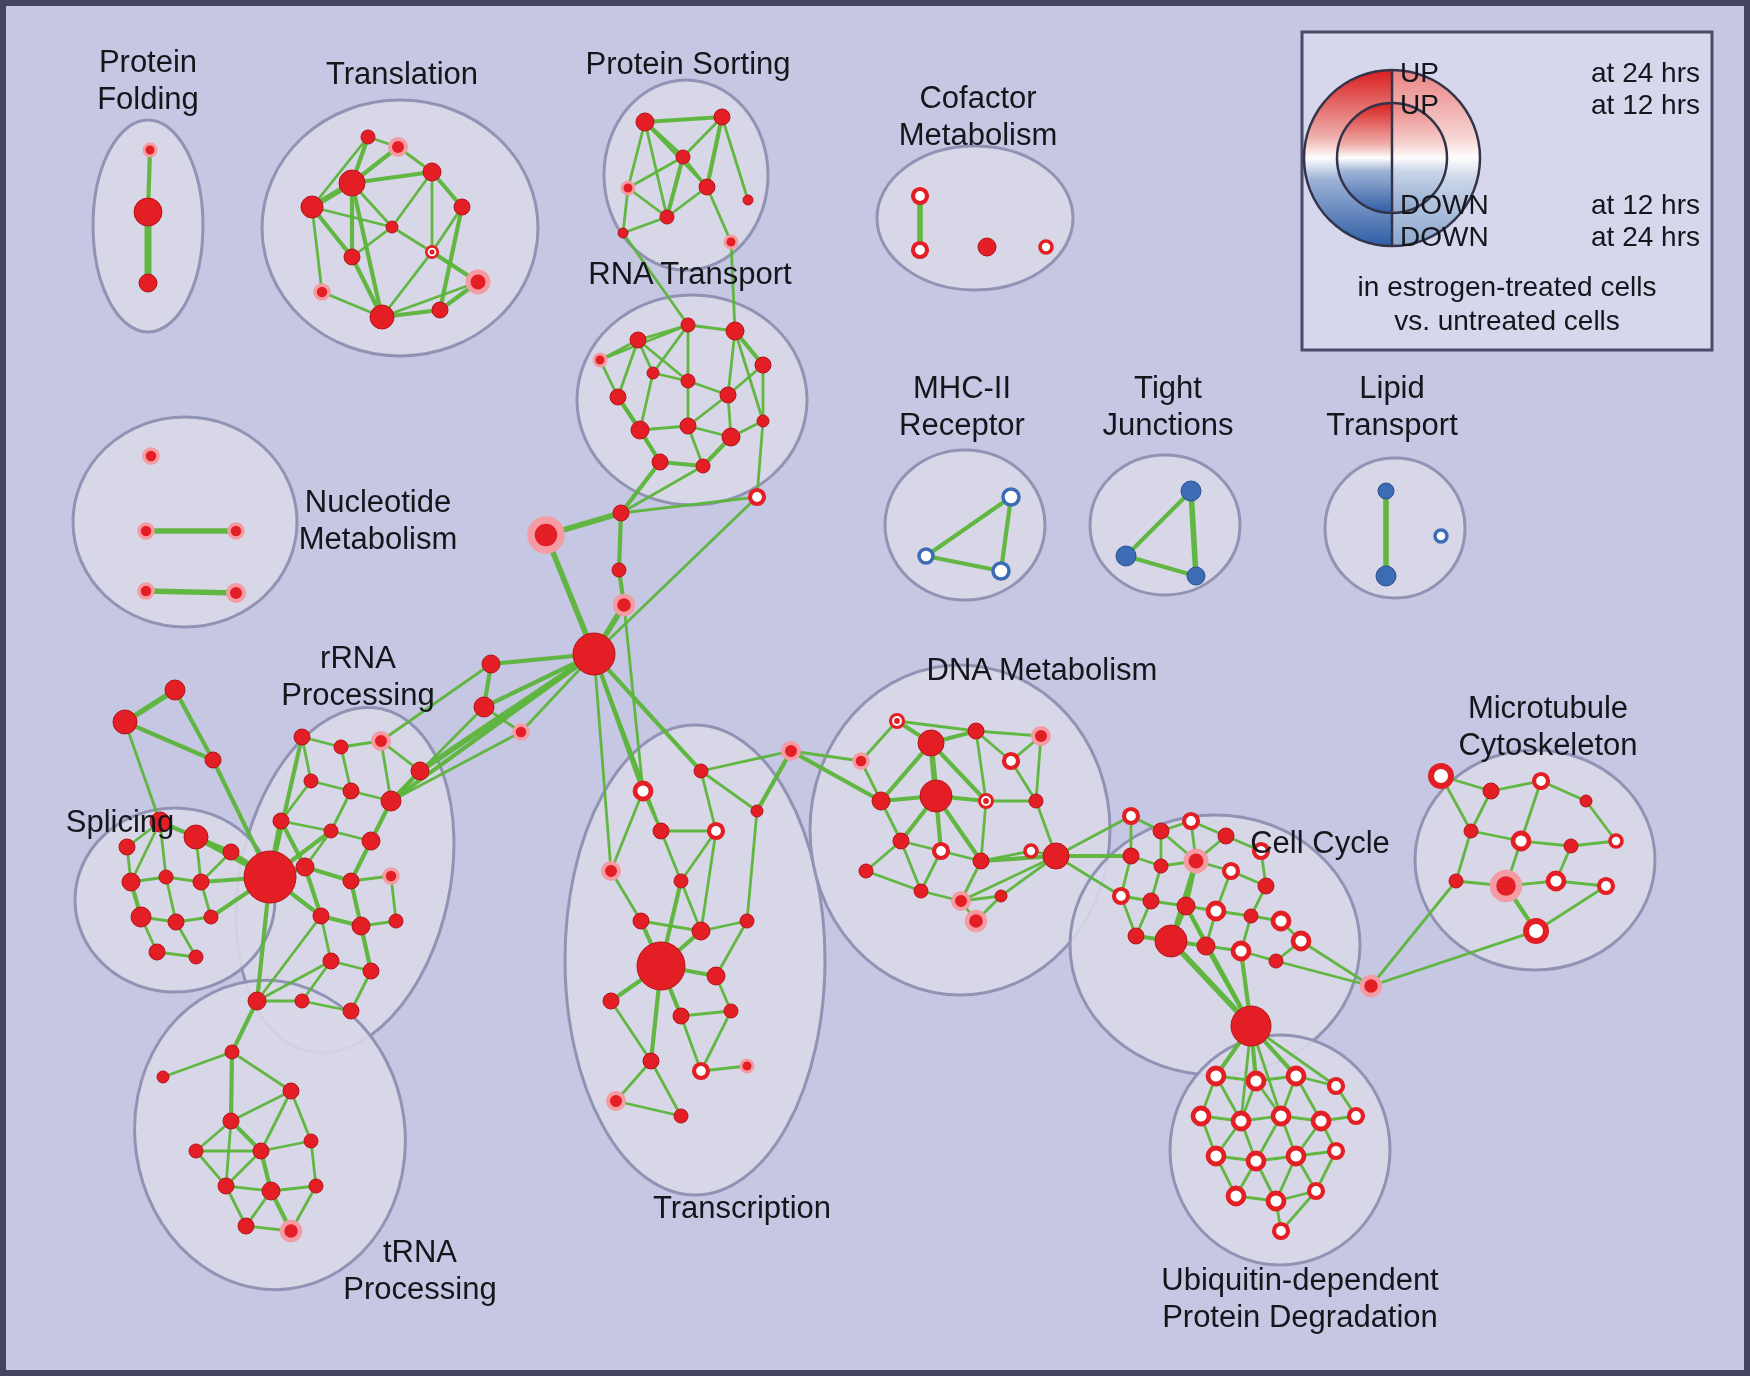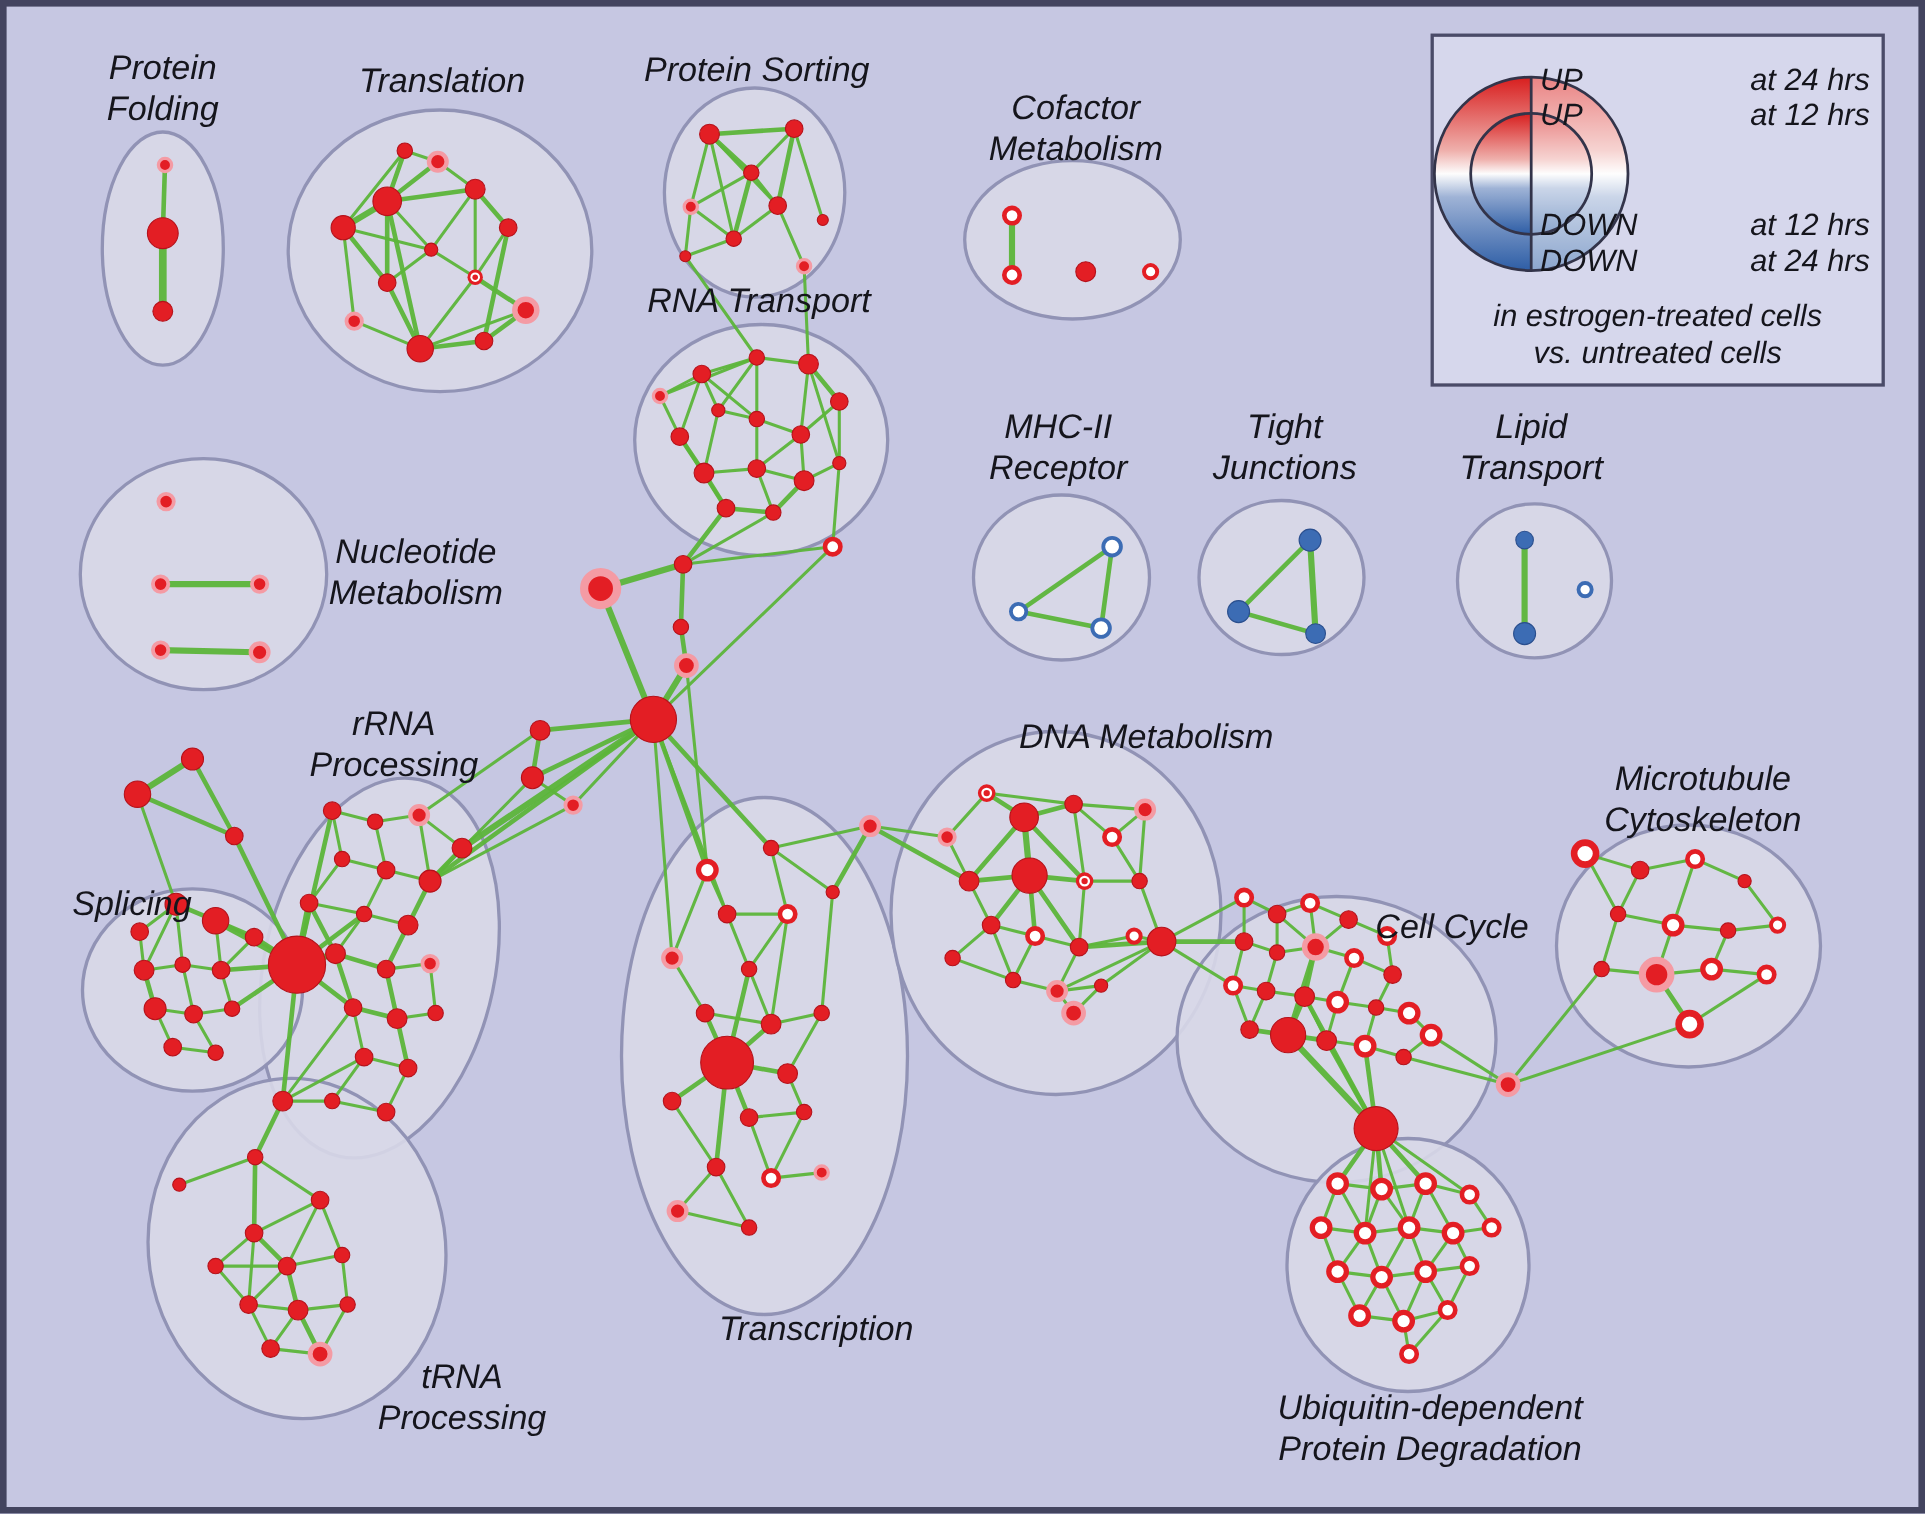--- a/index.html
+++ b/index.html
@@ -1,17 +1,17 @@
 <!DOCTYPE html>
 <html><head>
 <meta charset="utf-8">
 <style>
   html,body{margin:0;padding:0;background:#8f90ad;}
   .frame{width:1750px;height:1376px;margin:0 auto;position:relative;
-         font-family:"Liberation Sans",sans-serif;font-style:italic;}
+         font-family:"Liberation Sans",sans-serif;}
   svg{display:block}
 </style>
 </head>
 <body>
 
 <div class="frame">
   <svg id="net" width="1750" height="1376" viewBox="0 0 1750 1376">
       <rect x="0" y="0" width="1750" height="1376" fill="#c6c7e2"></rect>
       <rect x="3" y="3" width="1744" height="1370" fill="none" stroke="#43445f" stroke-width="6"></rect>
       <ellipse cx="148" cy="226" rx="55" ry="106" transform="rotate(0 148 226)" fill="#d8d8e8" fill-opacity="0.9" stroke="#9193b5" stroke-width="3"></ellipse>

